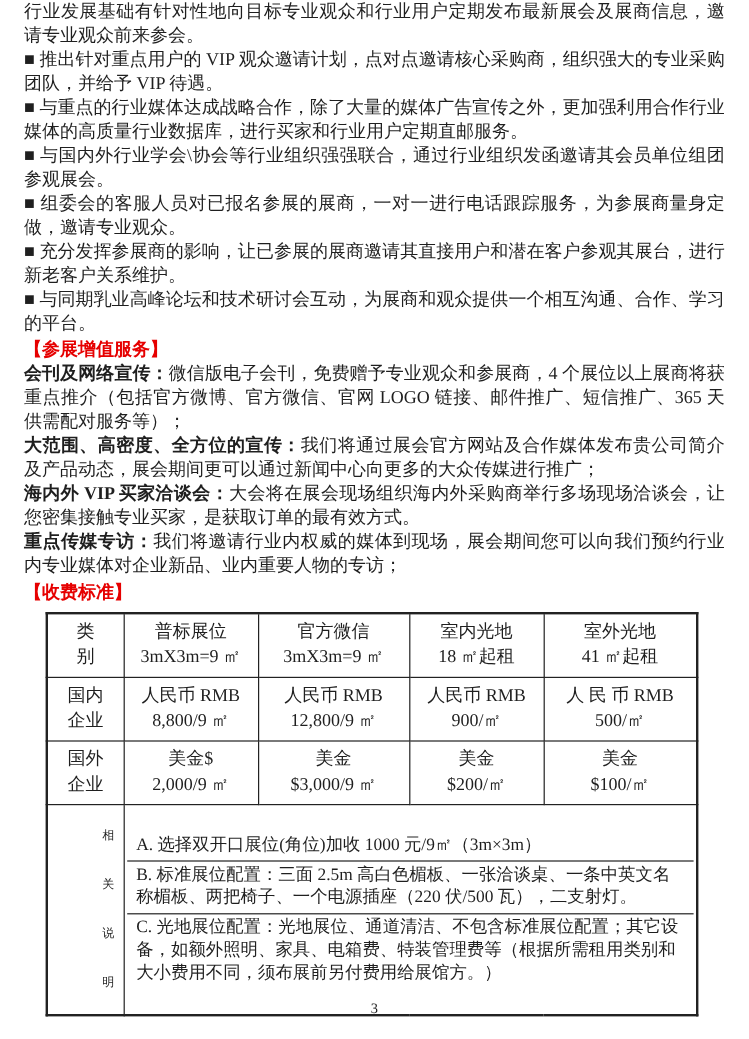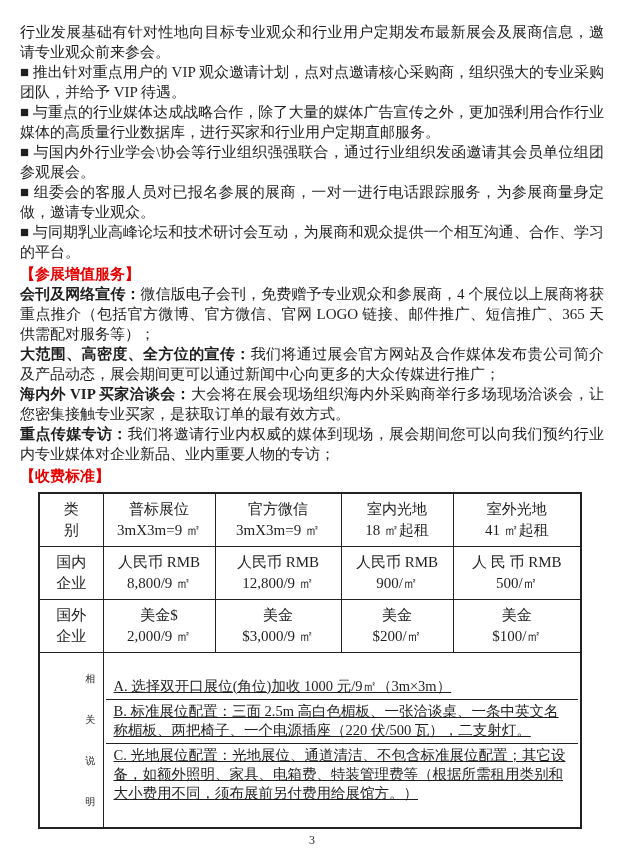--- a/index.html
+++ b/index.html
@@ -1,21 +1,21 @@
 <!DOCTYPE html>
 <html><head>
 <meta charset="utf-8">
 <style>
   html,body{margin:0;padding:0;background:#ffffff;}
   .page{
     position:relative;
     width:624px;height:866px;
     box-sizing:border-box;
     background:#ffffff;
-    padding:22px 20px 0 20px;
+    padding:0 20px 0 20px;
     font-family:"Liberation Serif","DejaVu Serif",serif;
     color:#1f1f1f;
     overflow:hidden;
   }
   .para{
     margin:0;
     font-size:15px;
     line-height:20px;
     text-align:justify;
   }
@@ -58,21 +58,20 @@
     white-space:normal;
     margin-left:38px;
   }
   td.notes-cell{padding:0;text-align:left;}
   .note{
     font-size:14.5px;
     line-height:19px;
     text-align:left;
     padding:2px 6px 3px 8px;
     border-bottom:1px solid #222222;
-    text-decoration:underline;
   }
   .note:last-child{border-bottom:none;}
   .page-num{
     position:absolute;
     left:0;right:0;
     bottom:18px;
     text-align:center;
     font-size:12px;
     color:#1f1f1f;
   }
@@ -80,20 +79,21 @@
 </head>
 <body>
 
 <div class="page">
 
   <p class="para">行业发展基础有针对性地向目标专业观众和行业用户定期发布最新展会及展商信息，邀请专业观众前来参会。</p>
   <p class="para">■ 推出针对重点用户的 VIP 观众邀请计划，点对点邀请核心采购商，组织强大的专业采购团队，并给予 VIP 待遇。</p>
   <p class="para">■ 与重点的行业媒体达成战略合作，除了大量的媒体广告宣传之外，更加强利用合作行业媒体的高质量行业数据库，进行买家和行业用户定期直邮服务。</p>
   <p class="para">■ 与国内外行业学会\协会等行业组织强强联合，通过行业组织发函邀请其会员单位组团参观展会。</p>
   <p class="para">■ 组委会的客服人员对已报名参展的展商，一对一进行电话跟踪服务，为参展商量身定做，邀请专业观众。</p>
+  <p class="para">■ 充分发挥参展商的影响，让已参展的展商邀请其直接用户和潜在客户参观其展台，进行新老客户关系维护。</p>
   <p class="para">■ 与同期乳业高峰论坛和技术研讨会互动，为展商和观众提供一个相互沟通、合作、学习的平台。</p>
 
   <h3 class="red-heading">【参展增值服务】</h3>
 
   <p class="para"><span class="lbl">会刊及网络宣传：</span><span>微信版电子会刊，免费赠予专业观众和参展商，4 个展位以上展商将获重点推介（包括官方微博、官方微信、官网 LOGO 链接、邮件推广、短信推广、365 天供需配对服务等）；</span></p>
   <p class="para"><span class="lbl">大范围、高密度、全方位的宣传：</span><span>我们将通过展会官方网站及合作媒体发布贵公司简介及产品动态，展会期间更可以通过新闻中心向更多的大众传媒进行推广；</span></p>
   <p class="para"><span class="lbl">海内外 VIP 买家洽谈会：</span><span>大会将在展会现场组织海内外采购商举行多场现场洽谈会，让您密集接触专业买家，是获取订单的最有效方式。</span></p>
   <p class="para"><span class="lbl">重点传媒专访：</span><span>我们将邀请行业内权威的媒体到现场，展会期间您可以向我们预约行业内专业媒体对企业新品、业内重要人物的专访；</span></p>
 
   <h3 class="red-heading">【收费标准】</h3>

